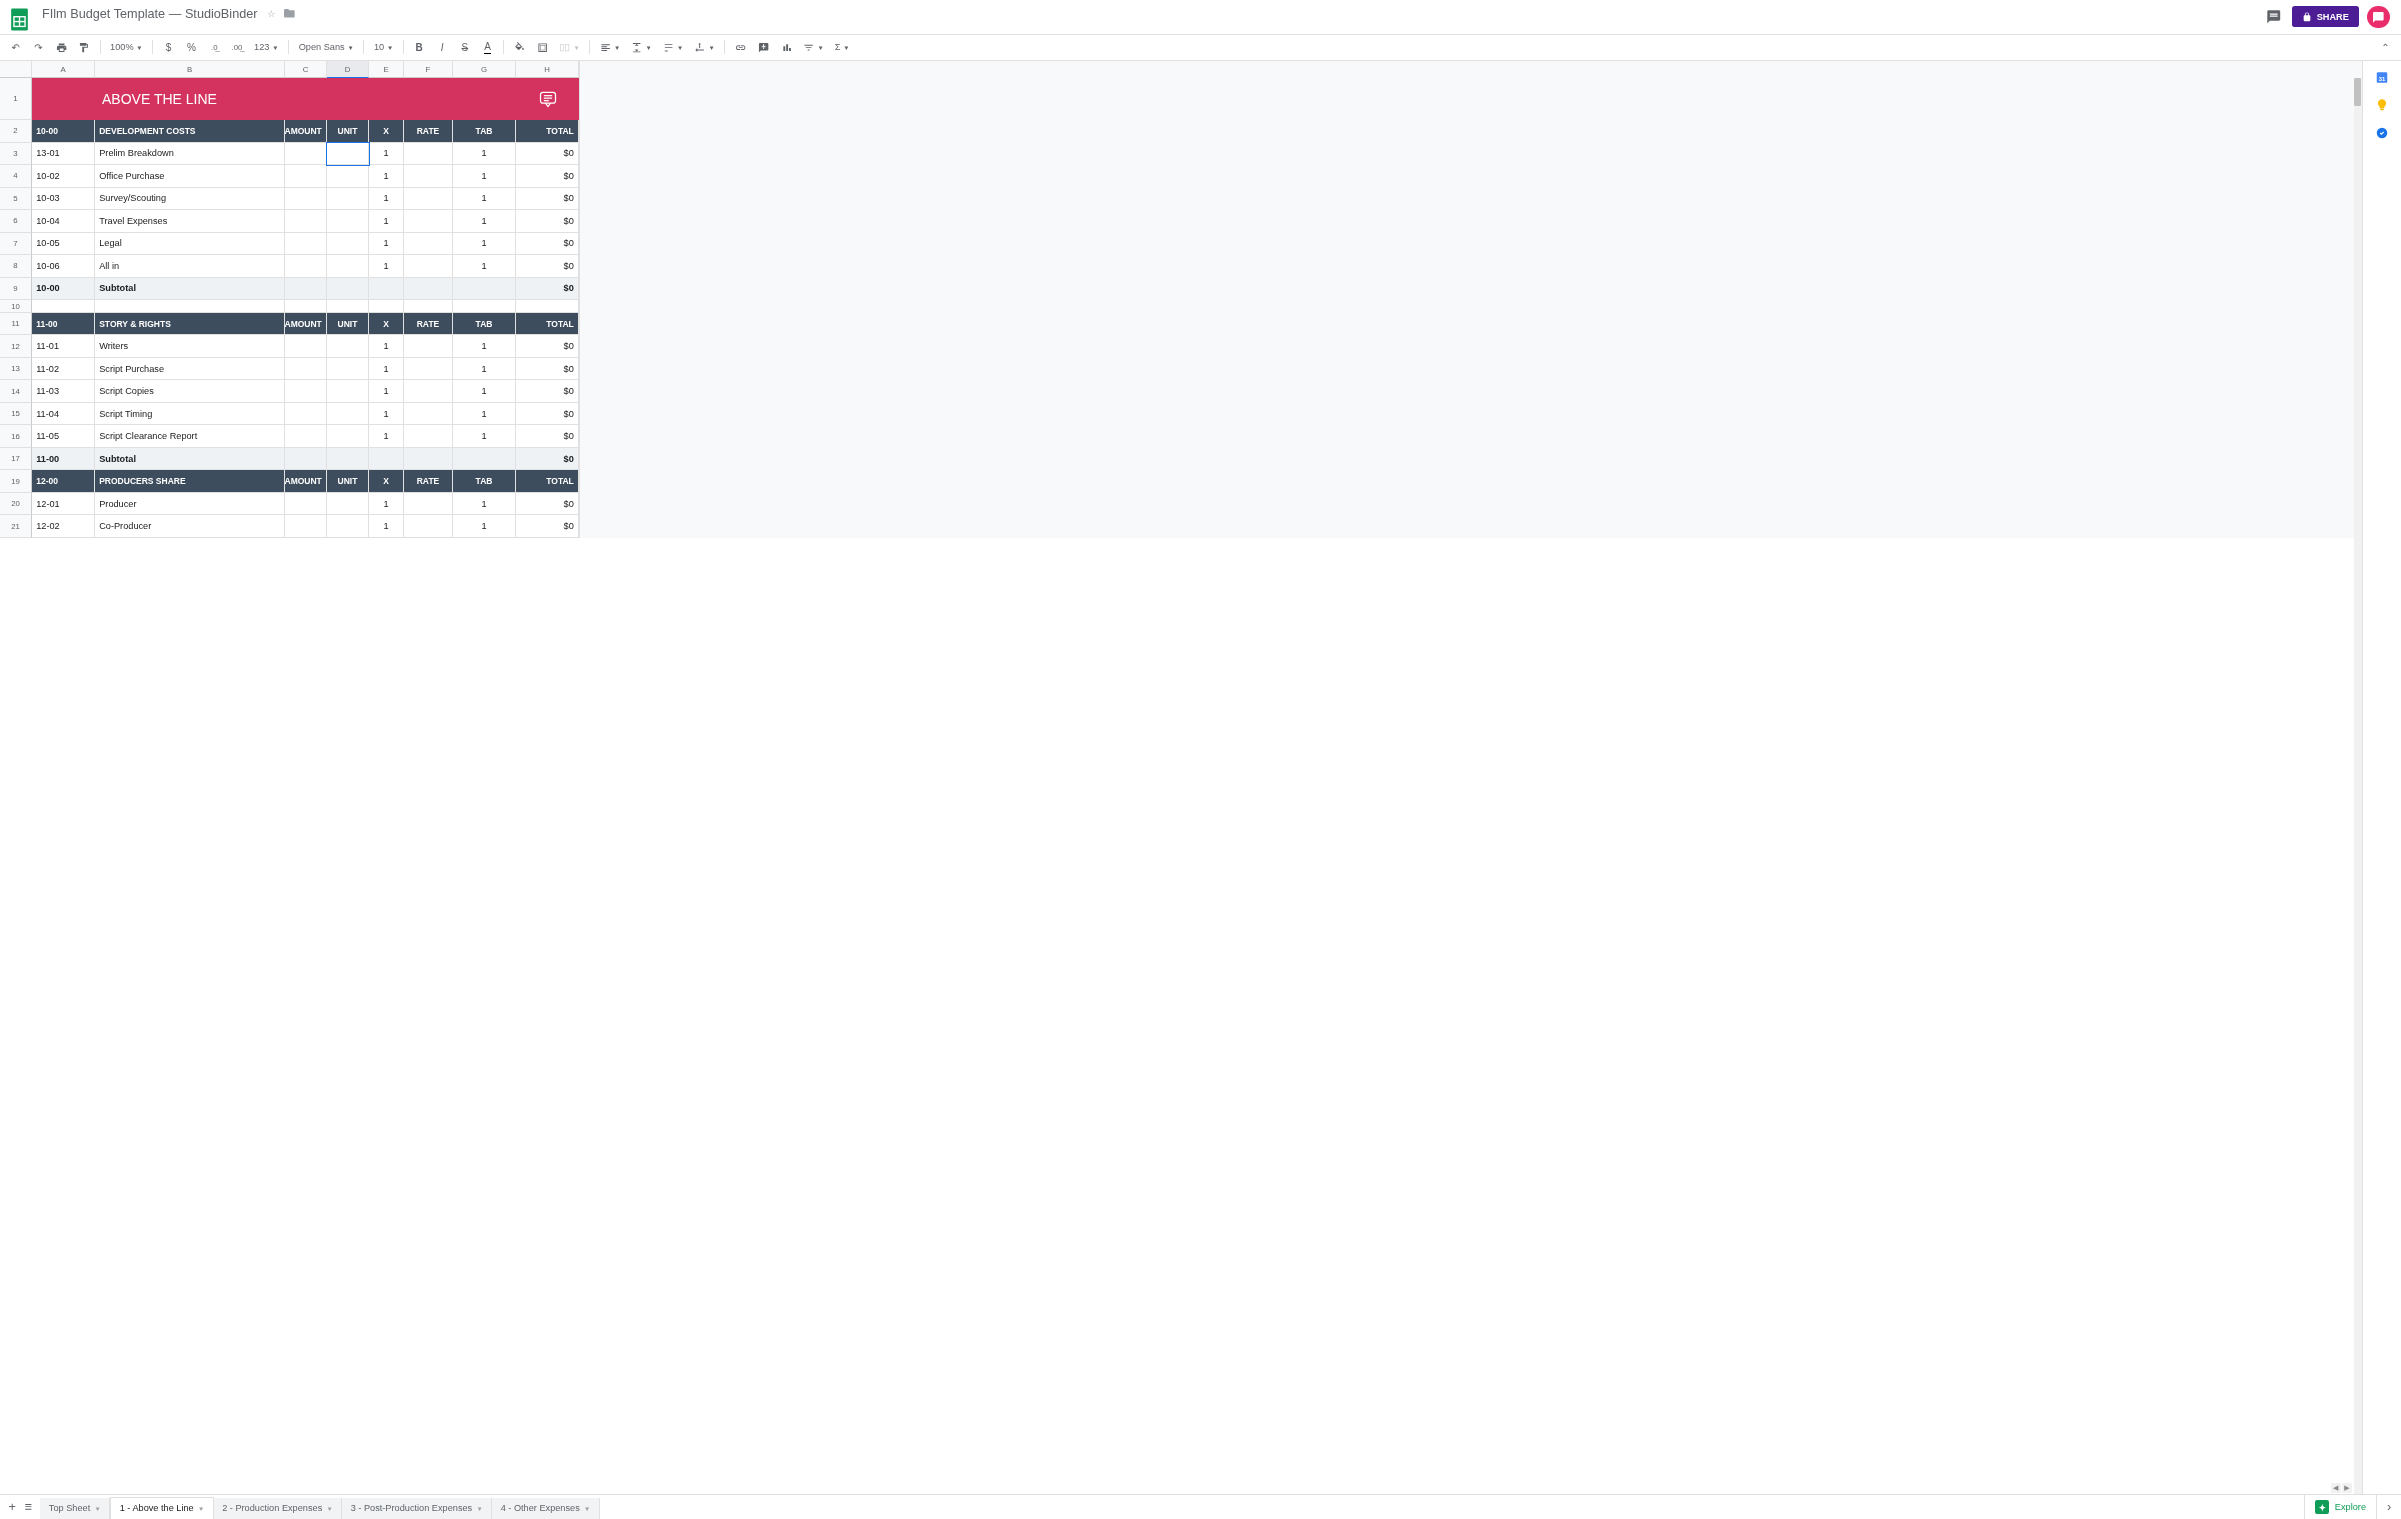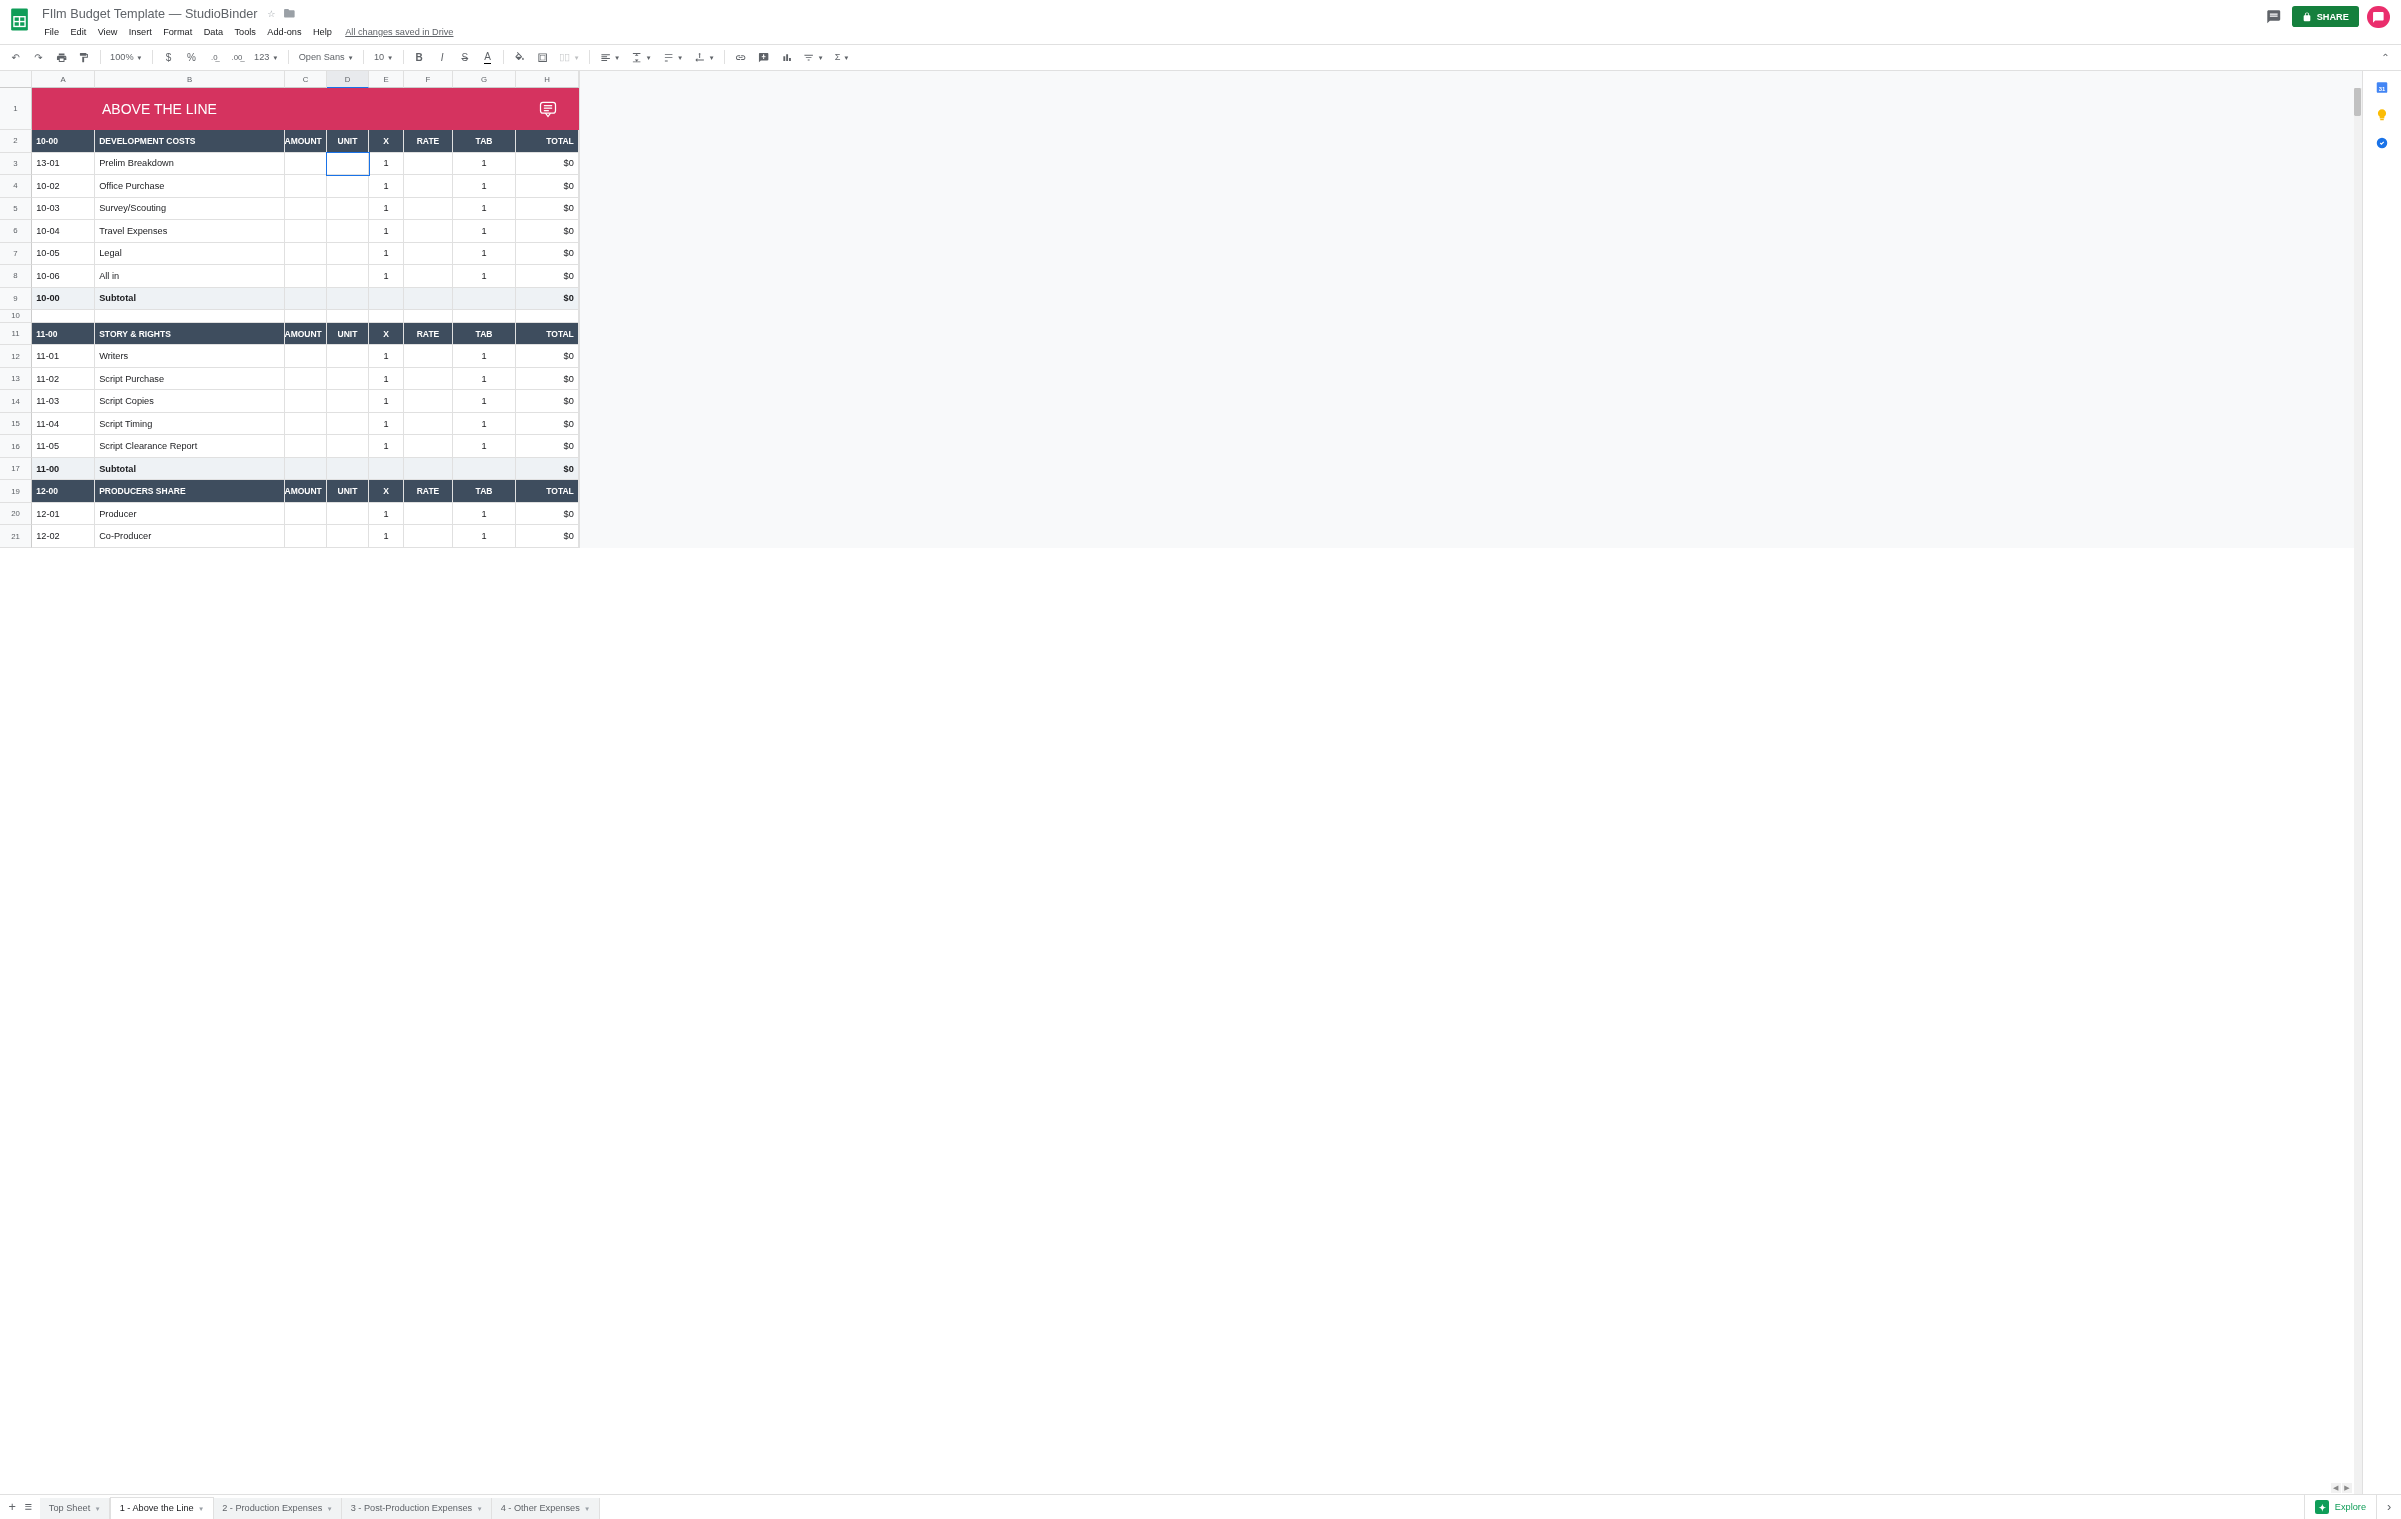--- a/index.html
+++ b/index.html
@@ -10,21 +10,21 @@
 .logo svg { width: 25px; height: 25px; }
 .title-area { flex: 1; }
 .title-row { display: flex; align-items: center; gap: 7px; }
 .doc-title { font-size: 12.7px; color: #5f6368; font-weight: 400; padding: 1.4px 2.8px; }
 .star-icon, .folder-icon { color: #9aa0a6; cursor: pointer; }
 .menubar { display: flex; gap: 1.4px; padding: 1.4px 0 4.2px 0; align-items: center; }
 .menu-item { padding: 2.8px 5px; font-size: 9.2px; color: #202124; cursor: pointer; border-radius: 2.1px; }
 .saved-text { color: #5f6368; text-decoration: underline; font-size: 9.2px; margin-left: 7px; cursor: pointer; }
 .title-right { display: flex; align-items: center; gap: 8.5px; padding-right: 5.6px; }
 .comment-btn { width: 20px; height: 20px; display:flex; align-items:center; justify-content:center; color:#5f6368; cursor:pointer; }
-.share-btn { background:#15803d; color:#fff; border:none; border-radius:2.8px; padding:5.6px 10px; font-size:9.2px; font-weight:700; display:flex; align-items:center; gap:4.2px; cursor:pointer; }
+.share-btn { background:#4c1d95; color:#fff; border:none; border-radius:2.8px; padding:5.6px 10px; font-size:9.2px; font-weight:700; display:flex; align-items:center; gap:4.2px; cursor:pointer; }
 .avatar { width:22.5px; height:22.5px; border-radius:50%; background:#ea2e6c; display:flex; align-items:center; justify-content:center; color:#fff; }
 .toolbar { border-top:0.7px solid #e0e0e0; border-bottom:0.7px solid #e0e0e0; display:flex; align-items:center; padding:2.8px 5.6px; gap:2.8px; }
 .tbtn { width:20px; height:20px; display:flex; align-items:center; justify-content:center; color:#5f6368; cursor:pointer; border-radius:2.1px; font-size:10px; }
 .tsep { width:0.7px; height:14px; background:#e0e0e0; margin:0 2.8px; }
 .tdropdown { display:flex; align-items:center; gap:2.8px; padding:2.8px 4.2px; color:#5f6368; font-size:9.2px; cursor:pointer; border-radius:2.1px; }
 .caret { font-size:6.3px; color:#5f6368; }
 .toolbar .spacer { flex:1; }
 .fx-bar { display:flex; align-items:center; border-bottom:0.7px solid #e0e0e0; height:17px; }
 .fx-label { width:32px; text-align:center; color:#bdbdbd; font-style:italic; font-size:9.2px; border-right:0.7px solid #e0e0e0; height:100%; display:flex; align-items:center; justify-content:center; }
 .fx-input { flex:1; border:none; outline:none; padding:0 5.6px; height:100%; font-size:9.2px; }
@@ -80,32 +80,20 @@
         </svg>
     </div>
     <div class="title-area">
       <div class="title-row">
         <span class="doc-title">FIlm Budget Template — StudioBinder</span>
         <span class="star-icon">☆</span>
         <span class="folder-icon"><svg width="12.7" height="12.7" viewBox="0 0 24 24" fill="#9aa0a6">
               <path d="M10 4H4c-1.1 0-2 .9-2 2v12c0 1.1.9 2 2 2h16c1.1 0 2-.9 2-2V8c0-1.1-.9-2-2-2h-8l-2-2z"></path>
             </svg></span>
       </div>
-      <div class="menubar">
-        <span class="menu-item">File</span>
-        <span class="menu-item">Edit</span>
-        <span class="menu-item">View</span>
-        <span class="menu-item">Insert</span>
-        <span class="menu-item">Format</span>
-        <span class="menu-item">Data</span>
-        <span class="menu-item">Tools</span>
-        <span class="menu-item">Add-ons</span>
-        <span class="menu-item">Help</span>
-        <span class="saved-text">All changes saved in Drive</span>
-      </div>
     </div>
     <div class="title-right">
       <span class="comment-btn">
           <svg width="15.5" height="15.5" viewBox="0 0 24 24" fill="#5f6368">
             <path d="M20 2H4c-1.1 0-2 .9-2 2v18l4-4h14c1.1 0 2-.9 2-2V4c0-1.1-.9-2-2-2zm-2 10H6V10h12v2zm0-3H6V7h12v2z"></path>
           </svg>
         </span>
       <button class="share-btn">
           <svg width="10" height="10" viewBox="0 0 24 24" fill="#fff">
             <path d="M18 8h-1V6c0-2.76-2.24-5-5-5S7 3.24 7 6v2H6c-1.1 0-2 .9-2 2v10c0 1.1.9 2 2 2h12c1.1 0 2-.9 2-2V10c0-1.1-.9-2-2-2zM9 6c0-1.66 1.34-3 3-3s3 1.34 3 3v2H9V6z"></path>

